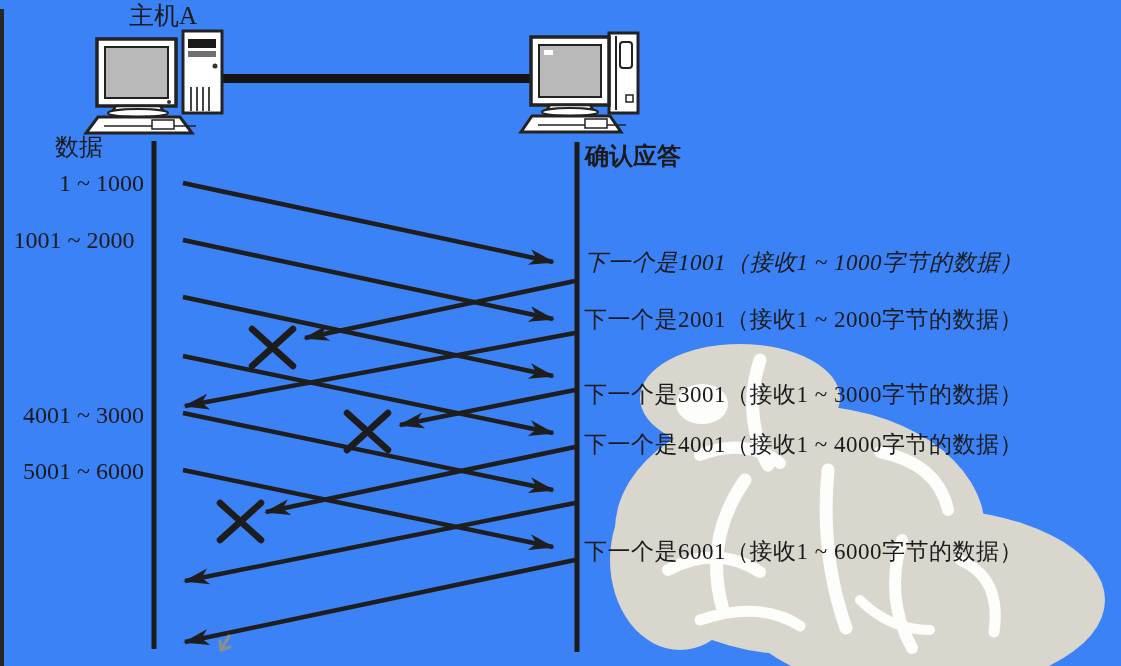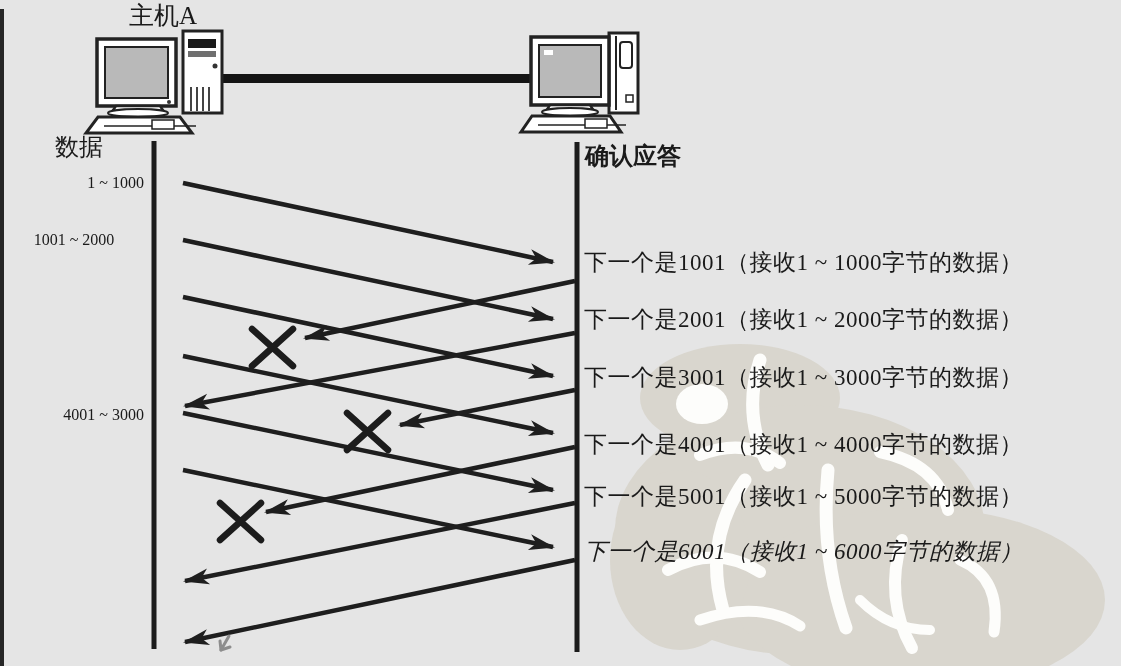--- a/index.html
+++ b/index.html
@@ -1,28 +1,28 @@
 <!DOCTYPE html>
 <html><head>
 <meta charset="utf-8">
 <style>
   html,body{margin:0;padding:0;background:#ffffff;}
   .stage{
     position:relative;
     width:1121px;height:666px;
-    background:#e5e5e5;
+    background:#3b82f6;
     overflow:hidden;
     font-family:"Liberation Serif","DejaVu Serif",serif;
     color:#1a1a1a;
   }
   .stage svg{position:absolute;left:0;top:0;}
   .lbl{position:absolute;white-space:nowrap;line-height:28px;}
   .host-lbl{font-size:25px;width:110px;text-align:center;}
   .col-hdr{font-size:24px;}
-  .seq-lbl{font-size:16px;width:140px;text-align:right;left:4px;}
+  .seq-lbl{font-size:24px;width:140px;text-align:right;left:4px;}
   .ack-line{font-size:23px;left:584px;letter-spacing:0.5px;}
 </style>
 </head>
 <body>
 
 <div class="stage">
 
   <svg width="1121" height="666" viewBox="0 0 1121 666">
     <defs>
       <marker id="ah" markerUnits="userSpaceOnUse" markerWidth="32" markerHeight="22" refX="26" refY="10" orient="auto">
@@ -119,22 +119,22 @@
       <path d="M221,650 l-1,-9 M221,650 l9,-3"></path>
     </g>
   </svg>
 
   <div class="lbl host-lbl" style="left:108px;top:2px;">主机A</div>
 
   <div class="lbl col-hdr" style="left:28px;top:133px;margin-left:27px;">数据</div>
   <div class="lbl seq-lbl" style="top:169px;">1 ~ 1000</div>
   <div class="lbl seq-lbl" style="top:226px;text-align:center;">1001 ~ 2000</div>
   <div class="lbl seq-lbl" style="top:401px;">4001 ~ 3000</div>
+  <div class="lbl seq-lbl" style="top:457px;">5001 ~ 6000</div>
 
   <div class="lbl col-hdr" style="left:585px;top:142px;font-weight:bold;">确认应答</div>
-  <div class="lbl ack-line" style="top:249px;">下一个是1001（接收1 ~ 1000字节的数据）</div>
+  <div class="lbl ack-line" style="top:249px;font-style:italic;">下一个是1001（接收1 ~ 1000字节的数据）</div>
   <div class="lbl ack-line" style="top:306px;">下一个是2001（接收1 ~ 2000字节的数据）</div>
-  <div class="lbl ack-line" style="top:364px;">下一个是3001（接收1 ~ 3000字节的数据）</div>
+  <div class="lbl ack-line" style="top:381px;">下一个是3001（接收1 ~ 3000字节的数据）</div>
   <div class="lbl ack-line" style="top:431px;text-align:center;">下一个是4001（接收1 ~ 4000字节的数据）</div>
-  <div class="lbl ack-line" style="top:483px;">下一个是5001（接收1 ~ 5000字节的数据）</div>
-  <div class="lbl ack-line" style="top:538px;font-style:italic;">下一个是6001（接收1 ~ 6000字节的数据）</div>
+  <div class="lbl ack-line" style="top:538px;">下一个是6001（接收1 ~ 6000字节的数据）</div>
 
 </div>
 
 </body></html>

